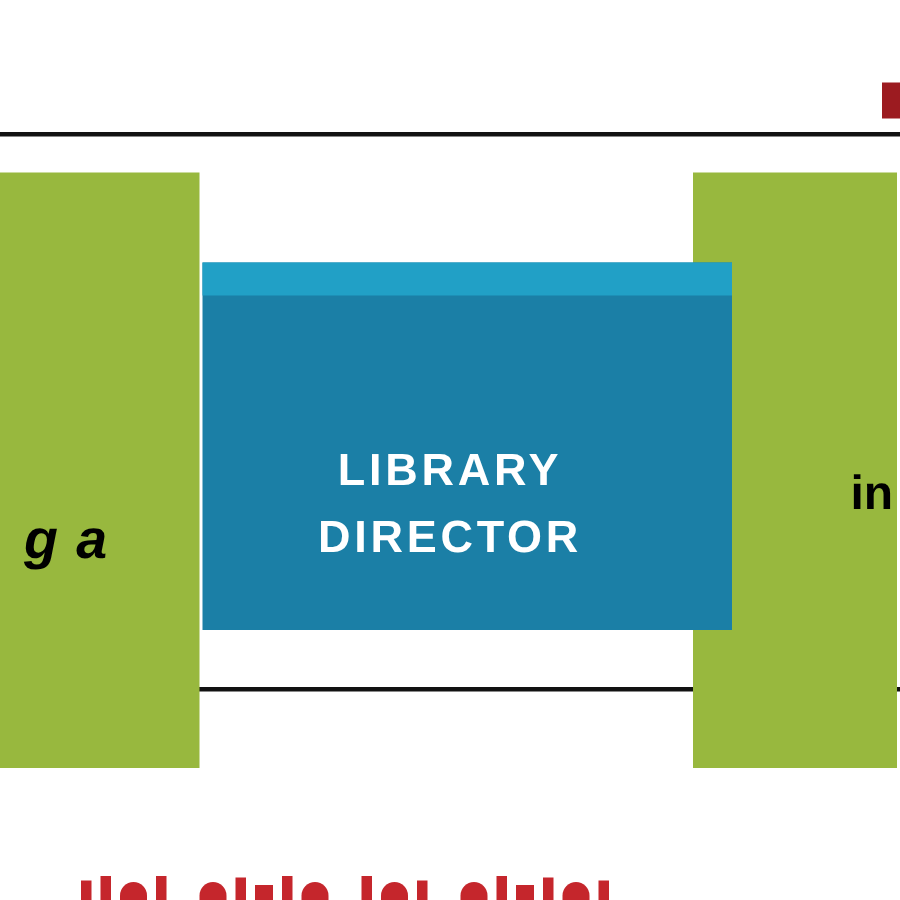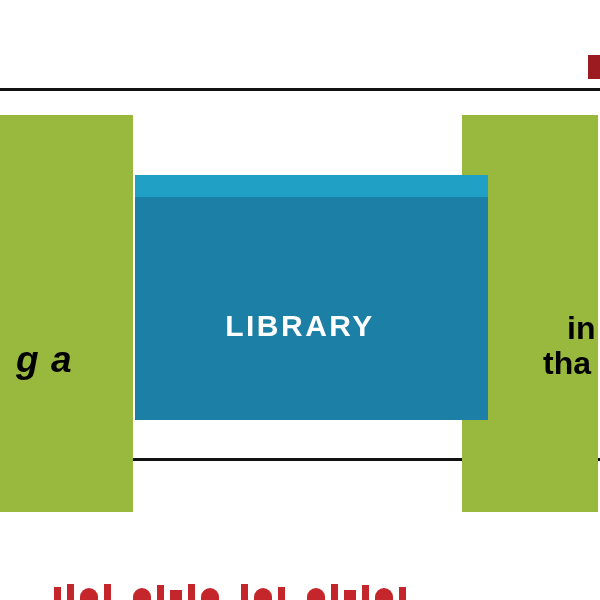--- a/index.html
+++ b/index.html
@@ -53,21 +53,21 @@
     top: 0;
     left: 0;
     right: 0;
     height: 22px;
     background: #21a0c6;
   }
   .banner-title {
     position: absolute;
     left: 0;
     width: 600px;
-    top: 303px;
+    top: 291px;
     text-align: center;
     color: #ffffff;
     font-weight: bold;
     font-size: 30px;
     letter-spacing: 2.5px;
     line-height: 45px;
     z-index: 4;
   }
 
   
@@ -122,27 +122,27 @@
 
   <div class="green-panel green-left"></div>
   <div class="green-panel green-right"></div>
 
   <div class="teal-box">
     <div class="teal-band"></div>
   </div>
 
   <div class="banner-title">
     <div>LIBRARY</div>
+    <div>DIRECTOR</div>
   </div>
 
   <span class="black-text left-partial">g a</span>
 
   <span class="black-text right-partial-1">in</span>
 
-  <span class="black-text right-partial-2">tha</span>
 
   <div class="red-sliver"></div>
 
   <div class="bottom-glyphs">
     <span class="fr" style="width:7px;height:13px"></span>
     <span class="fr" style="width:7px;height:16px"></span>
     <span class="fr round" style="width:18px;height:12px"></span>
     <span class="fr" style="width:7px;height:16px"></span>
     <span class="fr sp" style="width:10px;height:1px"></span>
     <span class="fr round" style="width:18px;height:12px"></span>

